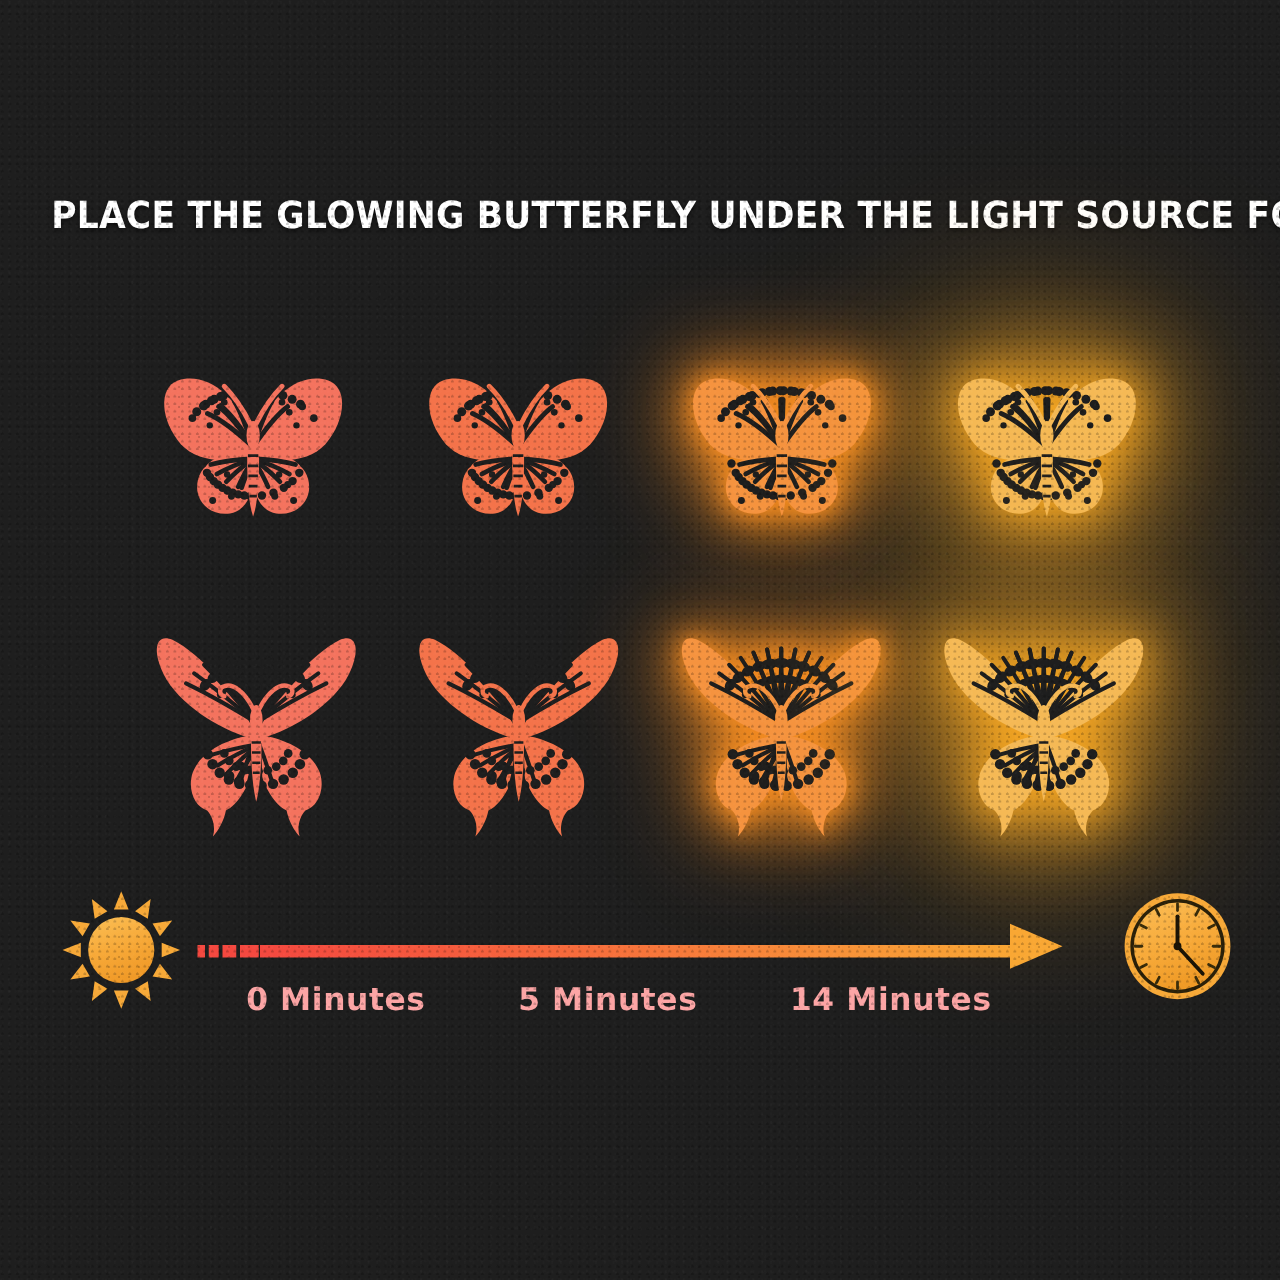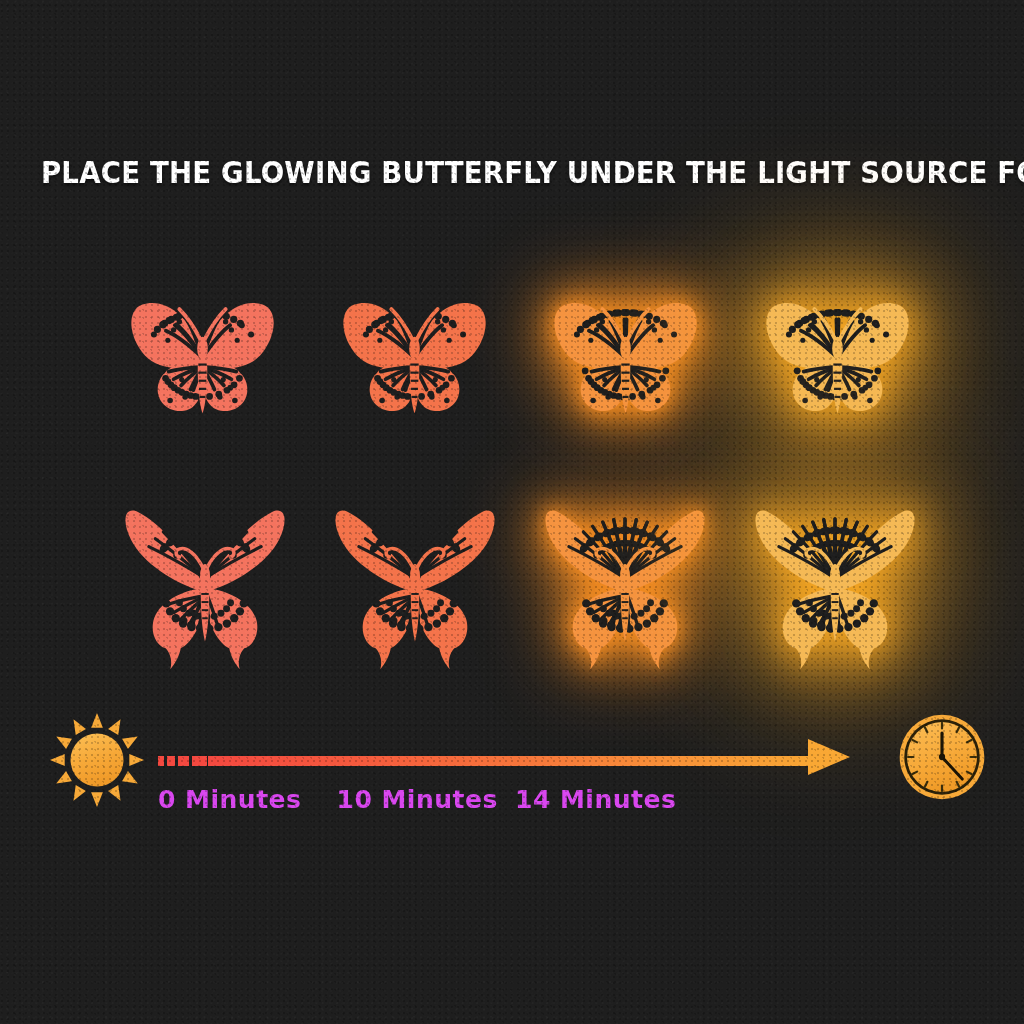--- a/index.html
+++ b/index.html
@@ -112,26 +112,27 @@
     border-bottom:18px solid transparent;
     border-left:42px solid #f9a733;
   }
   .ticks {
     position:absolute; left:158px; top:80px;
     width:714px;
     display:flex;
   }
   .tick {
     flex:0 0 25%;
-    color:#d946ef;
+    color:#fca5a5;
     font-family:"DejaVu Sans", sans-serif;
     font-size:25px;
     font-weight:700;
     letter-spacing:.5px;
     white-space:nowrap;
+    margin-left:39px;
   }
 
   
   .footer {
     position:absolute; left:0; top:885px; width:100%;
     text-align:center;
   }
   .footer div {
     color:#ffffff;
     font-family:"DejaVu Sans", sans-serif;
@@ -1388,21 +1389,21 @@
           <i class="d2"></i>
           <i class="d3"></i>
           <i class="d4"></i>
       </div>
       <div class="bar-solid"></div>
       <div class="bar-head"></div>
     </div>
 
     <div class="ticks">
       <div class="tick">0  Minutes</div>
-      <div class="tick">10  Minutes</div>
+      <div class="tick">5  Minutes</div>
       <div class="tick">14  Minutes</div>
     </div>
 
     <div class="clock">
       <svg width="92" height="92" viewBox="0 0 100 100">
         <defs>
           <linearGradient id="clkGrad" x1="0" y1="0" x2="0.4" y2="1">
             <stop offset="0%" stop-color="#fbbd55"></stop>
             <stop offset="60%" stop-color="#f7a938"></stop>
             <stop offset="100%" stop-color="#ef9a26"></stop>

